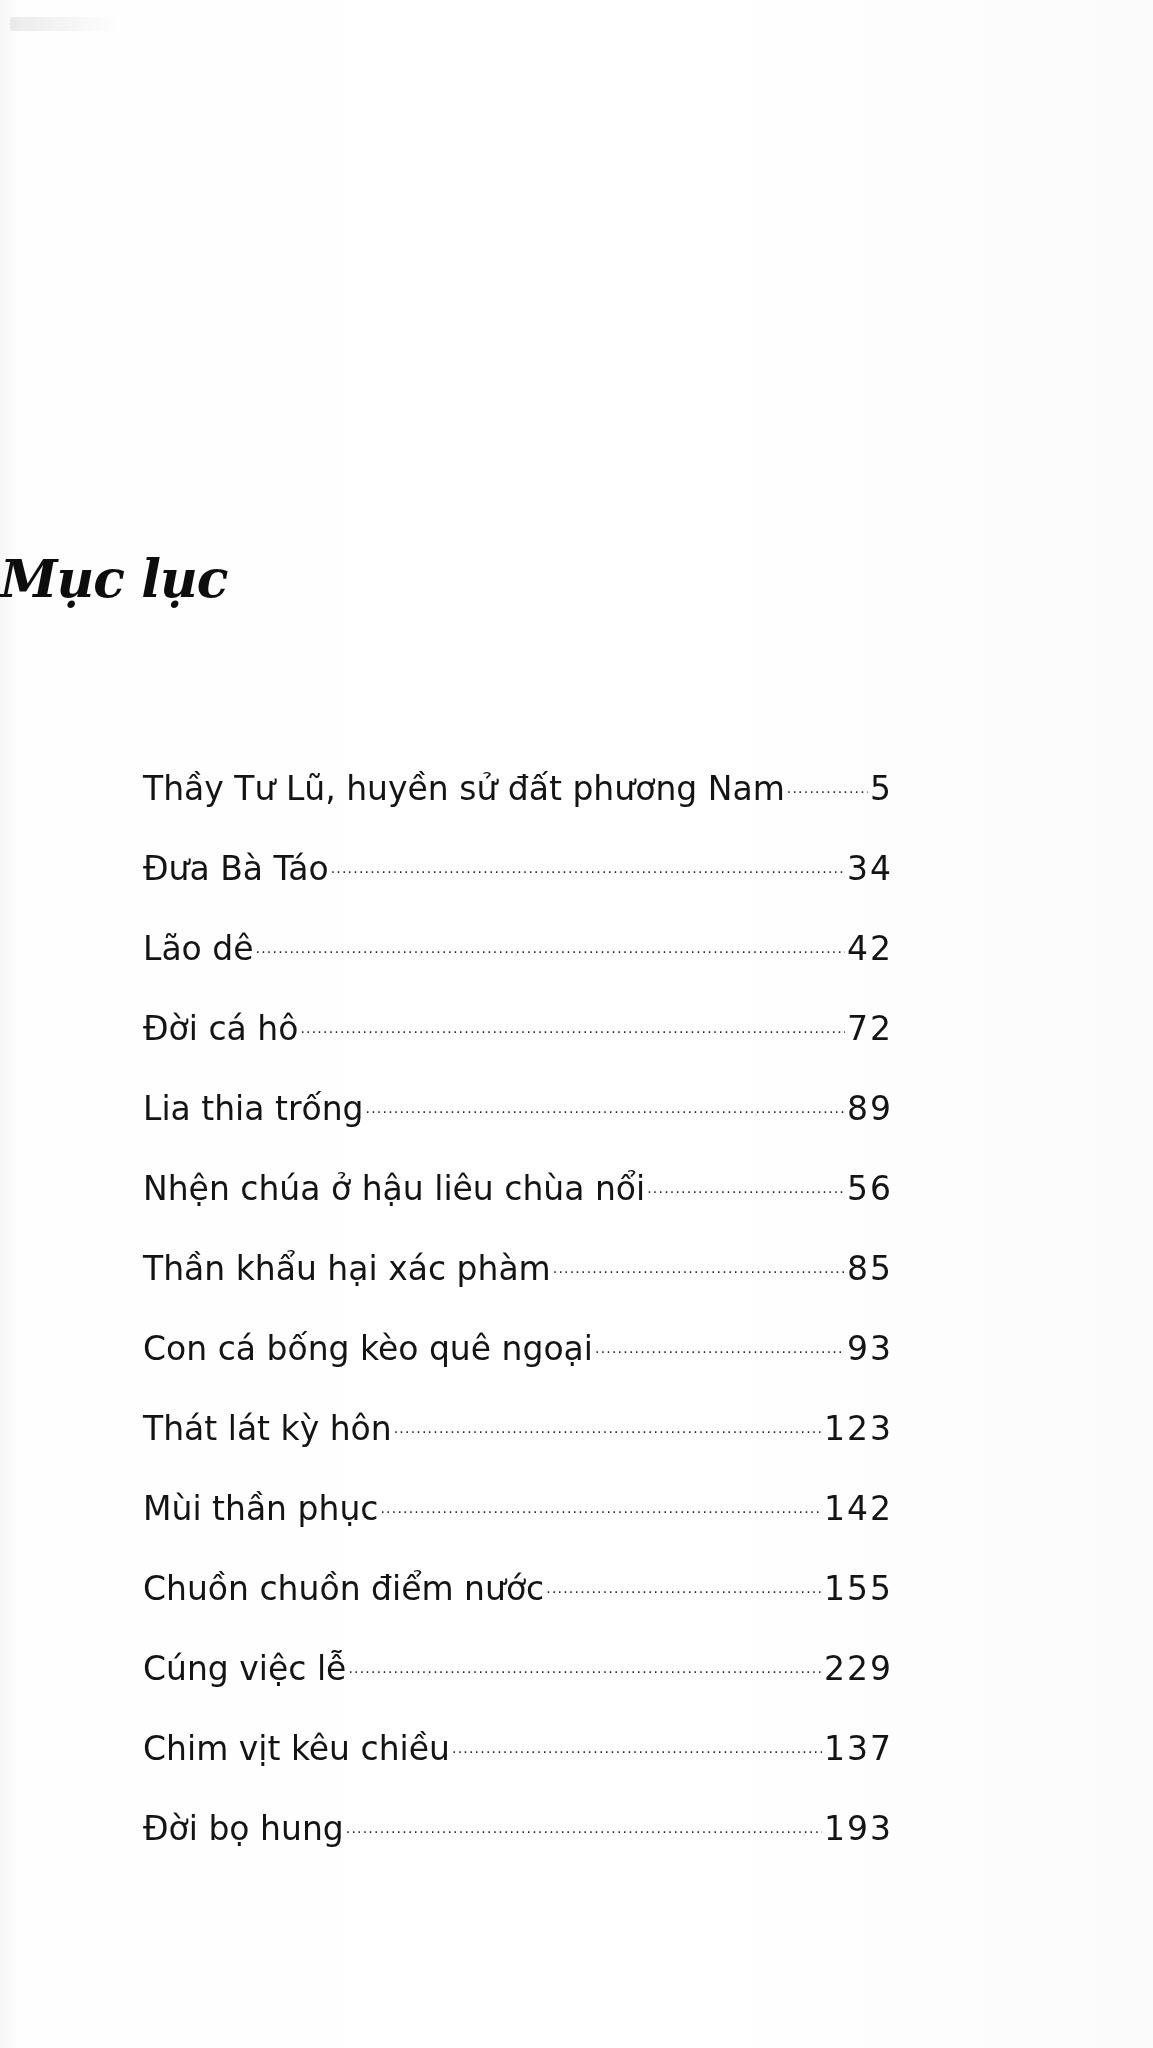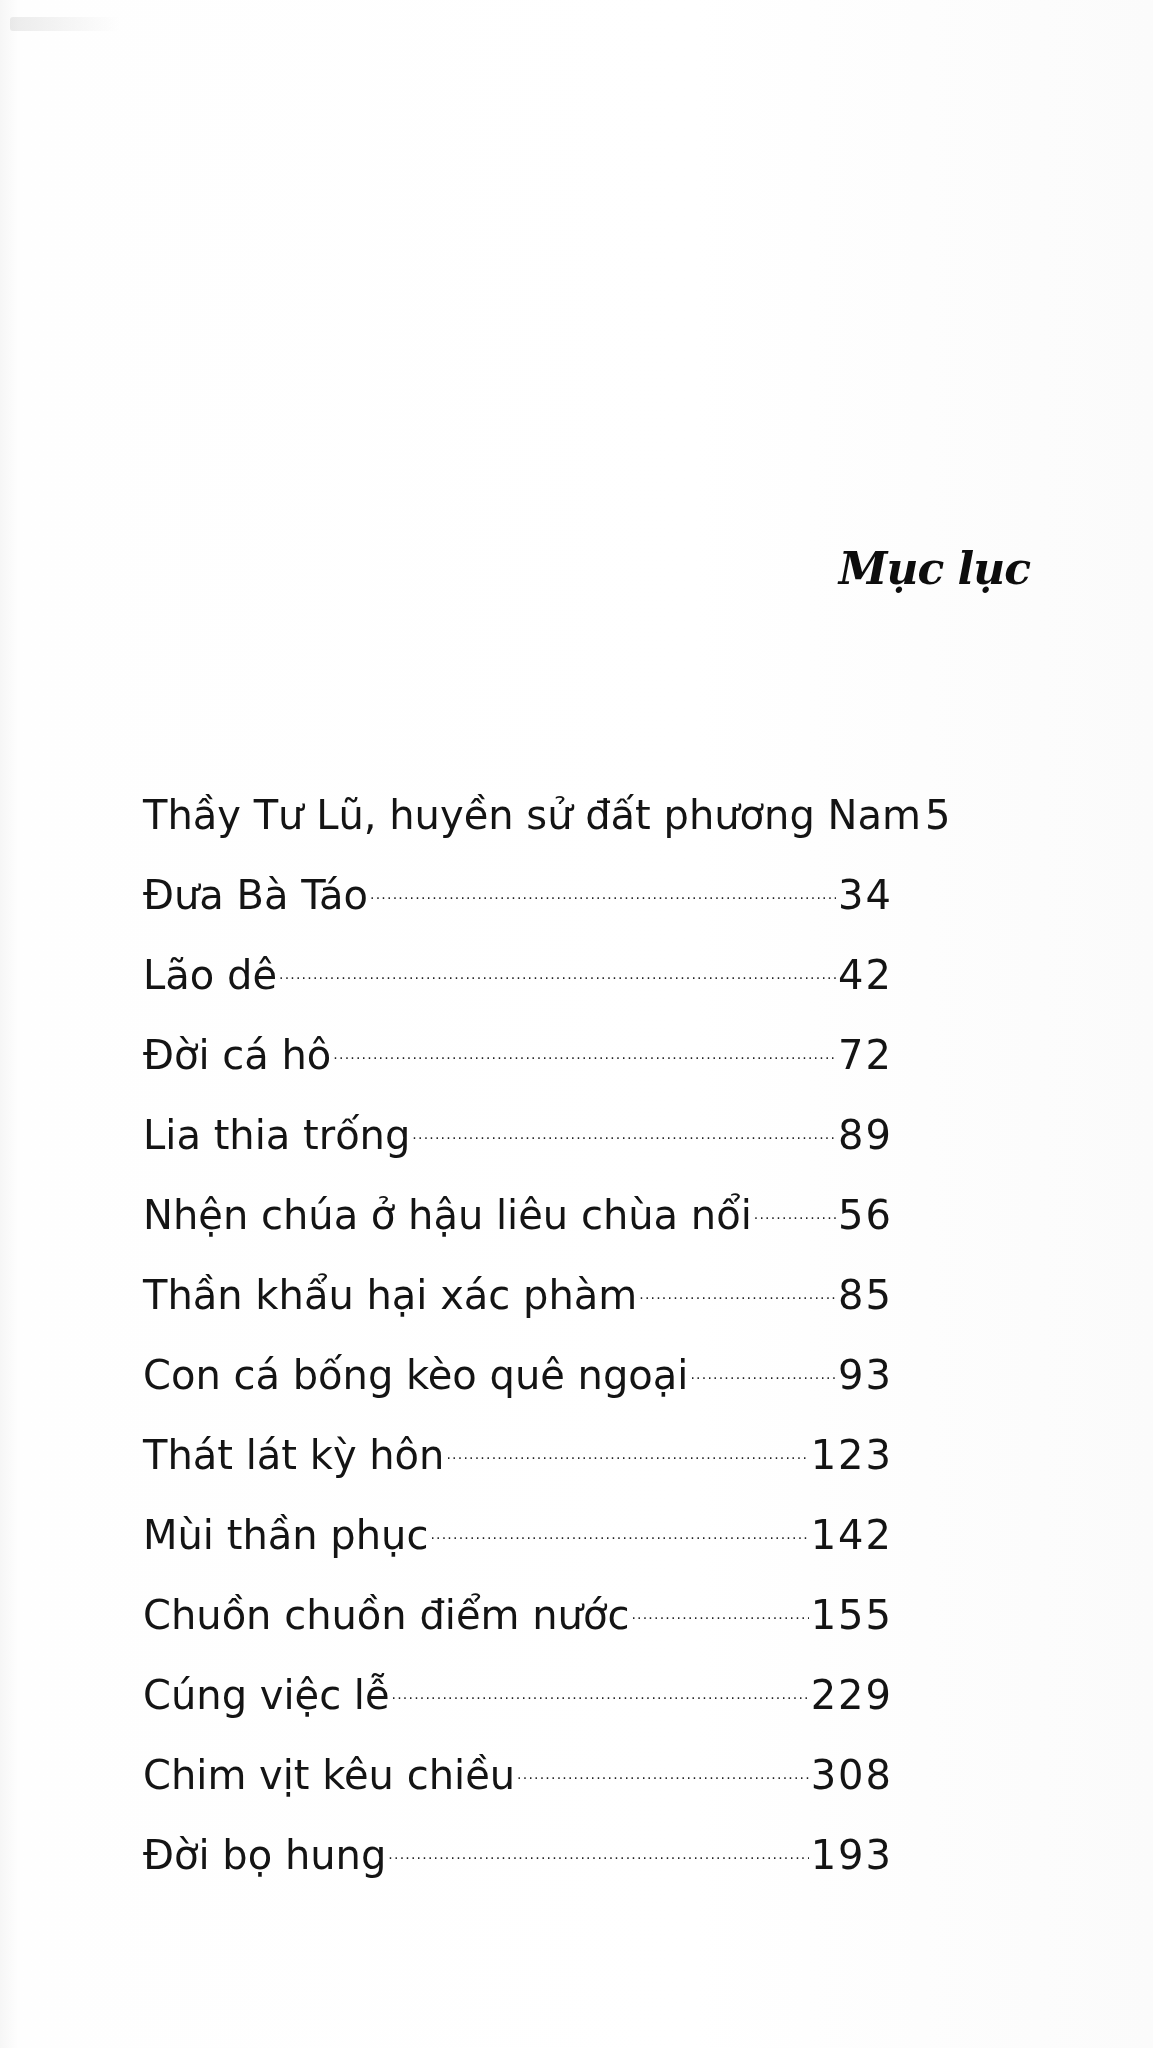--- a/index.html
+++ b/index.html
@@ -27,43 +27,43 @@
       width: 110px;
       height: 14px;
       background: linear-gradient(90deg, rgba(200,200,200,0.35), rgba(230,230,230,0.0));
       border-radius: 3px;
     }
     .title {
       position: absolute;
       left: 0;
       width: 1030px;
       top: 518px;
-      text-align: right;
+      text-align: left;
       font-family: "DejaVu Serif", serif;
       font-style: italic;
       font-weight: bold;
-      font-size: 44px;
+      font-size: 52px;
       letter-spacing: -1px;
       color: #0d0d0d;
       line-height: 1;
     }
     .toc {
       position: absolute;
       left: 143px;
       top: 762px;
       width: 750px;
       margin: 0;
       padding: 0;
       list-style: none;
     }
     .toc-row {
       display: flex;
-      align-items: flex-end;
+      align-items: flex-start;
       height: 80px;
-      font-size: 40px;
+      font-size: 33px;
       line-height: 54px;
       color: #141414;
     }
     .toc-title {
       white-space: nowrap;
       flex: 0 0 auto;
     }
     .toc-leader {
       flex: 1 1 auto;
       overflow: hidden;
@@ -150,21 +150,21 @@
       <span class="toc-page">155</span>
     </li>
     <li class="toc-row">
       <span class="toc-title">Cúng việc lễ</span>
       <span class="toc-leader"></span>
       <span class="toc-page">229</span>
     </li>
     <li class="toc-row">
       <span class="toc-title">Chim vịt kêu chiều</span>
       <span class="toc-leader"></span>
-      <span class="toc-page">308</span>
+      <span class="toc-page">137</span>
     </li>
     <li class="toc-row">
       <span class="toc-title">Đời bọ hung</span>
       <span class="toc-leader"></span>
       <span class="toc-page">193</span>
     </li>
   </ul>
 </div>
 
 </body></html>

